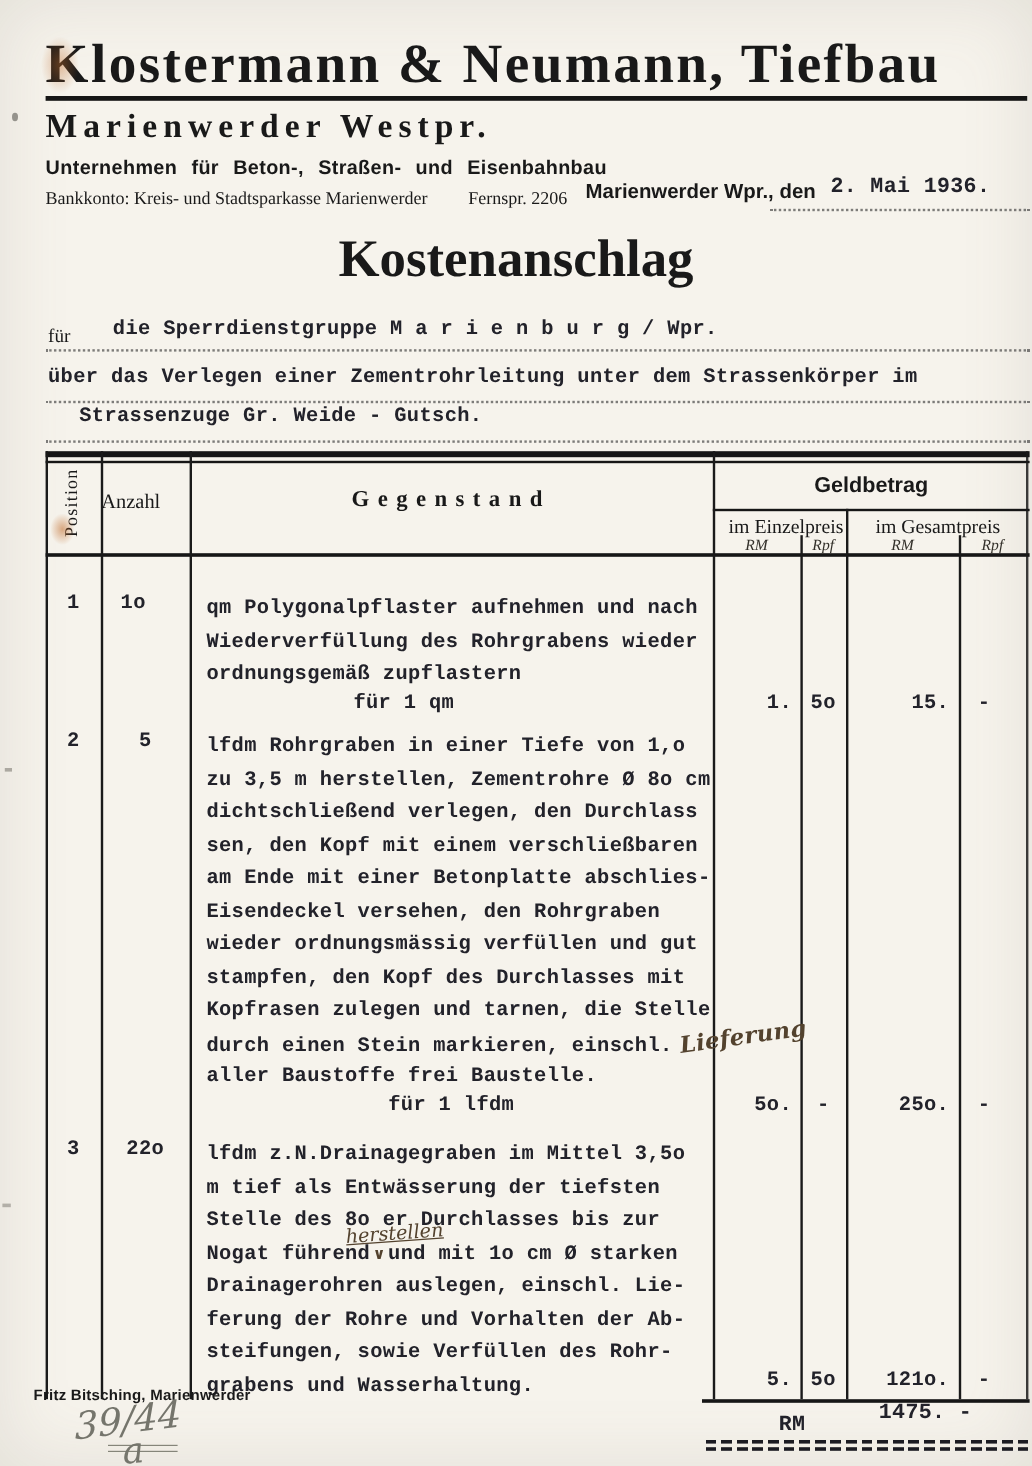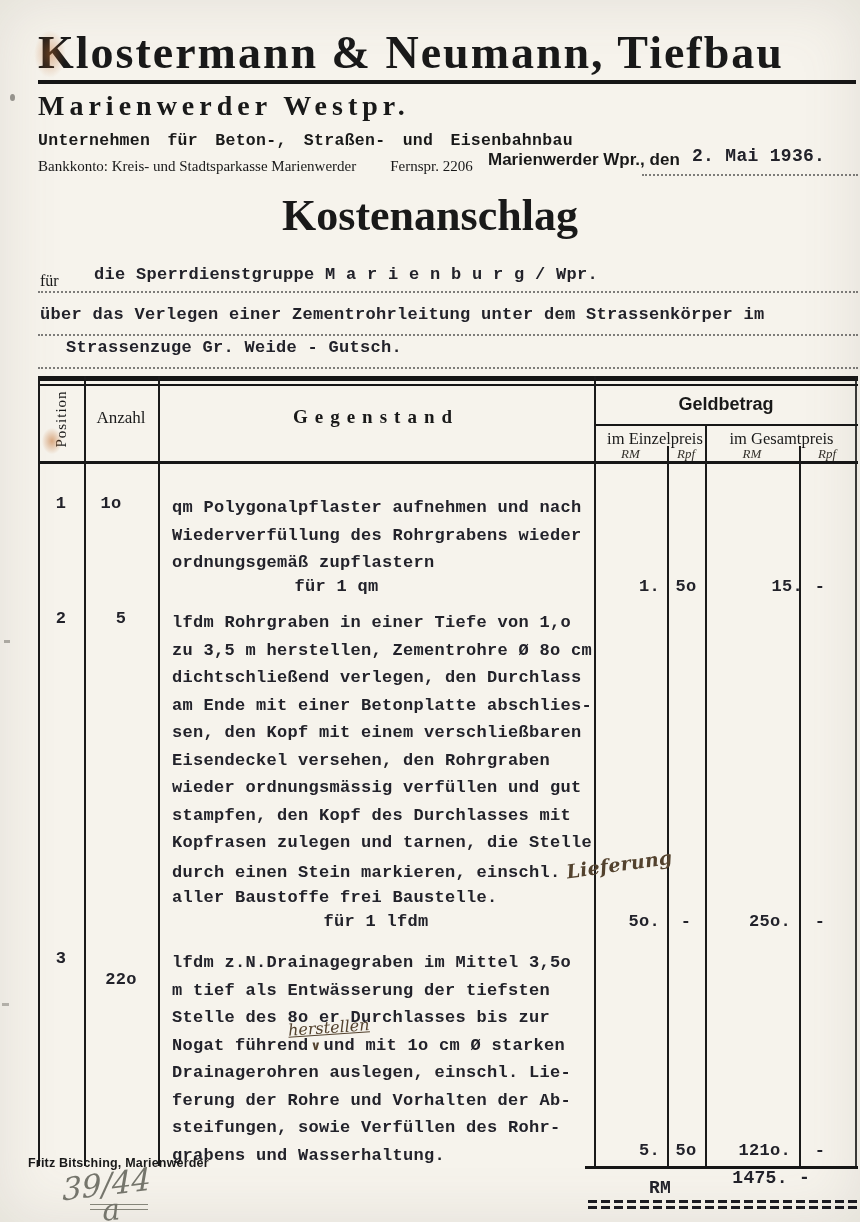--- a/index.html
+++ b/index.html
@@ -41,21 +41,21 @@
 <body>
 
 <div class="paper">
 
   <div class="abs serif" style="left:38px;top:26px;font-size:46px;font-weight:700;letter-spacing:2px;white-space:nowrap;">Klostermann &amp; Neumann, Tiefbau</div>
   <div class="stain" style="left:34px;top:30px;width:32px;height:48px;background:radial-gradient(ellipse,rgba(192,106,40,.42),rgba(192,106,40,0) 70%);"></div>
   <div class="hline" style="left:38px;top:80px;width:818px;height:4px;"></div>
 
   <div class="abs serif" style="left:38px;top:90px;font-size:28px;font-weight:700;letter-spacing:5px;white-space:nowrap;">Marienwerder Westpr.</div>
 
-  <div class="abs sans" style="left:38px;top:131px;font-size:16.5px;font-weight:700;word-spacing:7px;letter-spacing:.3px;white-space:nowrap;font-family:Liberation Mono, monospace;">Unternehmen für Beton-, Straßen- und Eisenbahnbau</div>
+  <div class="abs sans" style="left:38px;top:131px;font-size:16.5px;font-weight:700;word-spacing:7px;letter-spacing:.3px;white-space:nowrap;">Unternehmen für Beton-, Straßen- und Eisenbahnbau</div>
 
   <div class="abs serif" style="left:38px;top:158px;font-size:15px;white-space:nowrap;">
     <span>Bankkonto: Kreis- und Stadtsparkasse Marienwerder</span><span style="margin-left:34px;">Fernspr. 2206</span>
   </div>
 
   <div class="abs sans" style="left:488px;top:150px;font-size:17px;font-weight:700;white-space:nowrap;">Marienwerder Wpr., den</div>
   <div class="abs typed" style="left:692px;top:146px;font-size:18px;">2. Mai 1936.</div>
   <div class="dotted" style="left:642px;top:174px;width:216px;"></div>
 
   <div class="abs serif center" style="left:0;right:0;top:190px;font-size:44px;font-weight:700;">Kostenanschlag</div>
@@ -81,66 +81,66 @@
   <div class="vline" style="left:158px;top:376px;height:790px;"></div>
   <div class="vline" style="left:594px;top:376px;height:790px;"></div>
   <div class="vline" style="left:667px;top:446px;height:720px;"></div>
   <div class="vline" style="left:705px;top:424px;height:742px;"></div>
   <div class="vline" style="left:799px;top:446px;height:720px;"></div>
   <div class="vline" style="left:855px;top:376px;height:790px;opacity:.85;"></div>
 
   <div class="abs serif" style="left:61px;top:419px;transform:translate(-50%,-50%) rotate(-90deg);font-size:15px;letter-spacing:1px;white-space:nowrap;">Position</div>
   <div class="stain" style="left:42px;top:428px;width:20px;height:26px;background:radial-gradient(ellipse,rgba(192,106,40,.55),rgba(192,106,40,0) 72%);"></div>
 
-  <div class="abs serif center" style="left:84px;top:408px;width:74px;font-size:17px;">Anzahl</div>
+  <div class="abs serif center" style="left:72px;top:408px;width:74px;font-size:17px;">Anzahl</div>
   <div class="abs serif center" style="left:158px;top:406px;width:436px;font-size:19px;font-weight:700;letter-spacing:7px;">Gegenstand</div>
   <div class="abs sans center" style="left:594px;top:394px;width:264px;font-size:18px;font-weight:700;">Geldbetrag</div>
   <div class="abs serif center" style="left:594px;top:429px;width:122px;font-size:16.5px;">im Einzelpreis</div>
   <div class="abs serif center" style="left:705px;top:429px;width:153px;font-size:16.5px;">im Gesamtpreis</div>
   <div class="abs serif center" style="left:594px;top:446px;width:73px;font-size:13px;font-style:italic;color:#33302a;">RM</div>
   <div class="abs serif center" style="left:667px;top:446px;width:38px;font-size:13px;font-style:italic;color:#33302a;">Rpf</div>
   <div class="abs serif center" style="left:705px;top:446px;width:94px;font-size:13px;font-style:italic;color:#33302a;">RM</div>
   <div class="abs serif center" style="left:799px;top:446px;width:56px;font-size:13px;font-style:italic;color:#33302a;">Rpf</div>
 
   <div class="abs typed center" style="left:38px;top:494px;width:46px;">1</div>
   <div class="abs typed center" style="left:84px;top:494px;width:54px;">1o</div>
   <div class="abs typed lines" style="left:172px;top:494px;">
     <div>qm Polygonalpflaster aufnehmen und nach</div>
     <div>Wiederverfüllung des Rohrgrabens wieder</div>
     <div>ordnungsgemäß zupflastern</div>
   </div>
   <div class="abs typed center" style="left:158px;top:577px;width:357px;">für 1 qm</div>
   <div class="abs typed right" style="left:594px;top:577px;width:66px;">1.</div>
   <div class="abs typed center" style="left:667px;top:577px;width:38px;">5o</div>
-  <div class="abs typed right" style="left:705px;top:577px;width:86px;margin-left:12px;">15.</div>
+  <div class="abs typed right" style="left:705px;top:577px;width:86px;">15.</div>
   <div class="abs typed center" style="left:799px;top:577px;width:42px;">-</div>
 
   <div class="abs typed center" style="left:38px;top:609px;width:46px;">2</div>
   <div class="abs typed center" style="left:84px;top:609px;width:74px;">5</div>
   <div class="abs typed lines" style="left:172px;top:609px;">
     <div>lfdm Rohrgraben in einer Tiefe von 1,o</div>
     <div>zu 3,5 m herstellen, Zementrohre Ø 8o cm</div>
     <div>dichtschließend verlegen, den Durchlass</div>
+    <div>sen, den Kopf mit einem verschließbaren</div>
     <div>am Ende mit einer Betonplatte abschlies-</div>
-    <div>sen, den Kopf mit einem verschließbaren</div>
     <div>Eisendeckel versehen, den Rohrgraben</div>
     <div>wieder ordnungsmässig verfüllen und gut</div>
     <div>stampfen, den Kopf des Durchlasses mit</div>
     <div>Kopfrasen zulegen und tarnen, die Stelle</div>
     <div><span>durch einen Stein markieren, einschl.</span><span class="hand" style="display:inline-block;font-size:19px;margin-left:6px;transform:rotate(-8deg) translateY(-6px);">Lieferung</span></div>
     <div>aller Baustoffe frei Baustelle.</div>
   </div>
   <div class="abs typed center" style="left:158px;top:912px;width:436px;">für 1 lfdm</div>
   <div class="abs typed right" style="left:594px;top:912px;width:66px;">5o.</div>
   <div class="abs typed center" style="left:667px;top:912px;width:38px;">-</div>
   <div class="abs typed right" style="left:705px;top:912px;width:86px;">25o.</div>
   <div class="abs typed center" style="left:799px;top:912px;width:42px;">-</div>
 
   <div class="abs typed center" style="left:38px;top:949px;width:46px;">3</div>
-  <div class="abs typed center" style="left:84px;top:949px;width:74px;margin-top:21px;">22o</div>
+  <div class="abs typed center" style="left:84px;top:949px;width:74px;">22o</div>
   <div class="abs typed lines" style="left:172px;top:949px;">
     <div>lfdm z.N.Drainagegraben im Mittel 3,5o</div>
     <div>m tief als Entwässerung der tiefsten</div>
     <div>Stelle des 8o er Durchlasses bis zur</div>
     <div><span>Nogat führend</span><span class="hand" style="font-size:13px;margin:0 2px;">∨</span><span>und mit 1o cm Ø starken</span></div>
     <div>Drainagerohren auslegen, einschl. Lie-</div>
     <div>ferung der Rohre und Vorhalten der Ab-</div>
     <div>steifungen, sowie Verfüllen des Rohr-</div>
     <div>grabens und Wasserhaltung.</div>
   </div>

